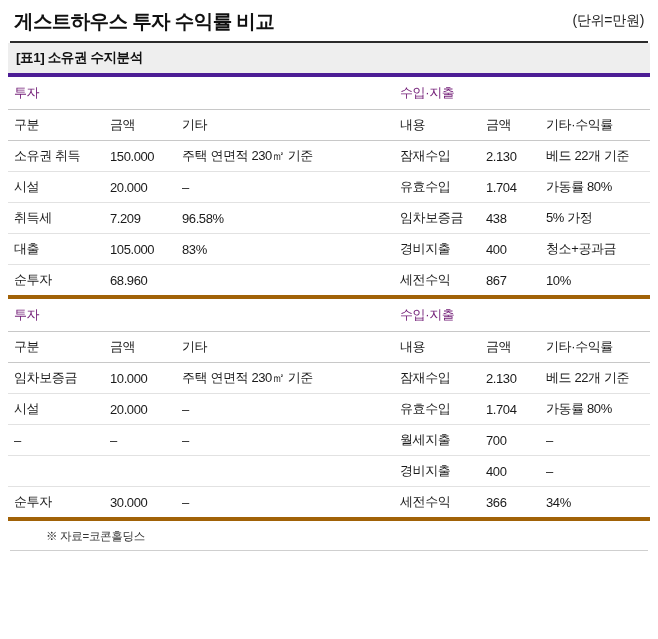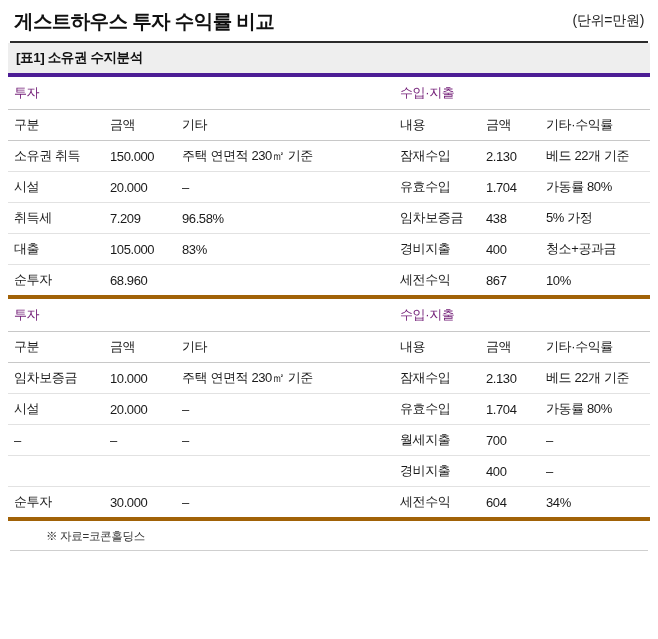--- a/index.html
+++ b/index.html
@@ -247,21 +247,21 @@
         <td></td>
         <td>경비지출</td>
         <td>400</td>
         <td>–</td>
       </tr>
       <tr class="data-row">
         <td>순투자</td>
         <td>30.000</td>
         <td>–</td>
         <td>세전수익</td>
-        <td>604</td>
+        <td>366</td>
         <td>34%</td>
       </tr>
     </tbody>
   </table>
 
   <div class="footnote">※ 자료=코콘홀딩스</div>
   <div class="bottom-rule"></div>
 
 </div>
 

